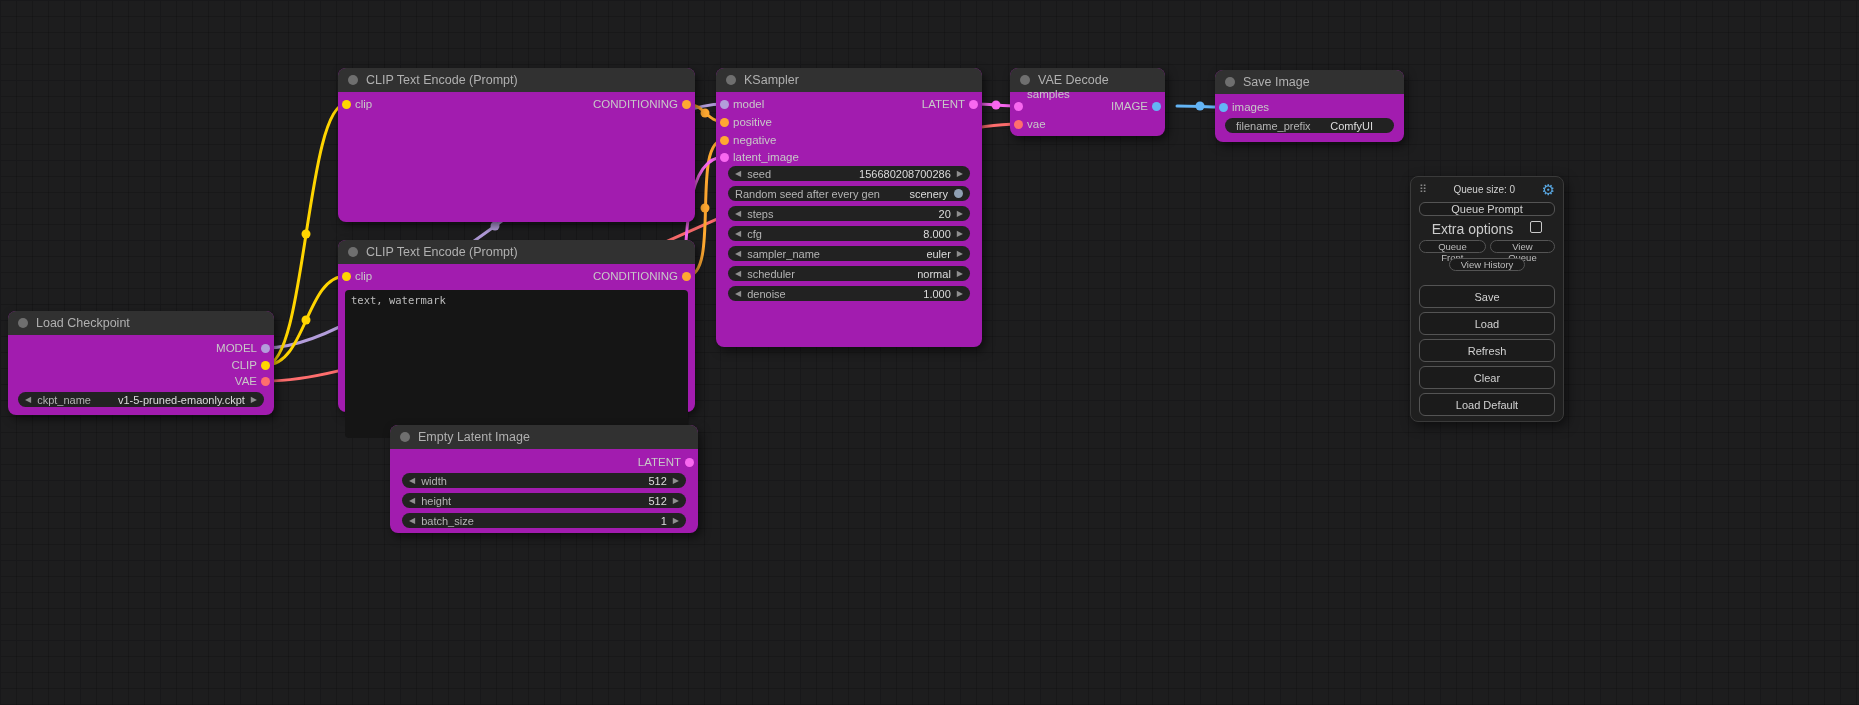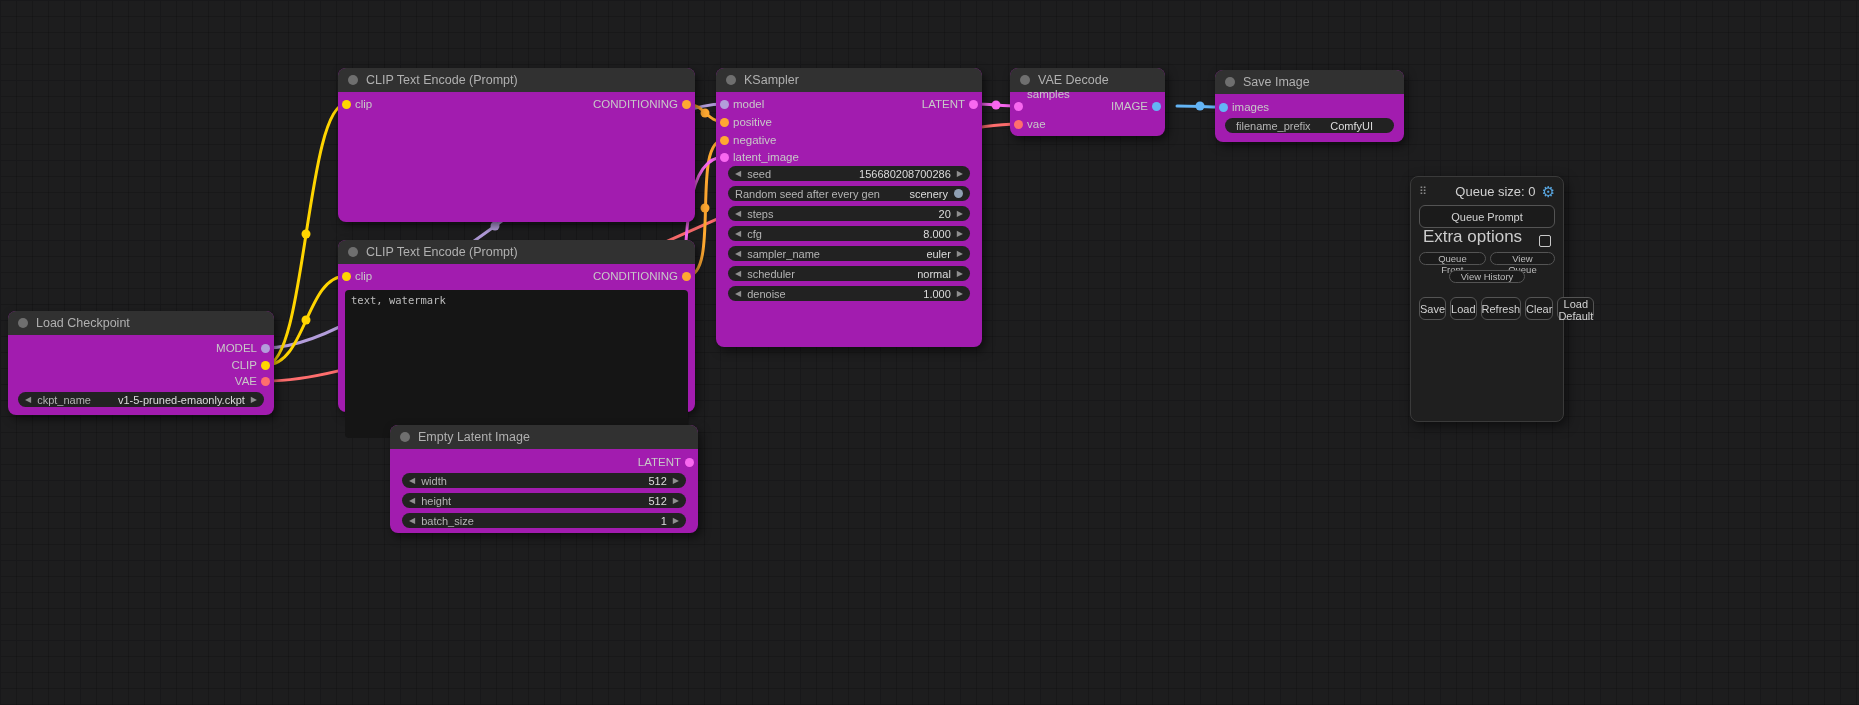--- a/index.html
+++ b/index.html
@@ -50,33 +50,33 @@
   }
 
   
   .queue-panel{
     position:absolute;z-index:4;background:#1f1f1f;border:1px solid #3a3a3a;border-radius:8px;
     box-shadow:3px 4px 12px rgba(0,0,0,.55);
     display:flex;flex-direction:column;gap:5px;padding:5px 8px 8px 8px;color:#cccccc;
   }
   .qp-header{display:flex;align-items:center;gap:6px;height:18px}
   .drag-handle{color:#8a8a8a;font-size:11px;cursor:grab}
-  .qp-size{flex:1;text-align:right;font-size:13px;color:#d0d0d0}
+  .qp-size{flex:1;text-align:center;font-size:10px;color:#d0d0d0}
   .gear{color:#58a6e0;font-size:15px;line-height:15px;cursor:pointer}
   .btn{
     background:#1b1b1b;border:1px solid #545454;border-radius:6px;color:#d2d2d2;
     font-family:"Liberation Sans",sans-serif;cursor:pointer;
   }
   .btn.big{height:23px;font-size:11px}
   .btn.small{height:13px;font-size:9.5px;border-radius:8px;padding:0 7px;color:#bdbdbd;line-height:11px}
-  .extra-row{display:flex;align-items:flex-end;justify-content:center;gap:17px;font-size:17px;height:14px}
+  .extra-row{display:flex;align-items:flex-start;justify-content:center;gap:17px;font-size:14px;height:14px}
   .checkbox{width:12px;height:12px;border:1px solid #c9c9c9;background:#1d1d1d;border-radius:2px;display:inline-block}
   .small-row{display:flex;justify-content:space-between;gap:4px}
   .small-row.center{justify-content:center}
-  .save-group{display:flex;flex-direction:row;gap:4px;margin-top:9px}
+  .save-group{display:flex;flex-direction:column;gap:4px;margin-top:9px}
 </style>
 </head>
 <body>
 
 <div id="canvas">
 
   <svg id="wires" width="1859" height="705">
     <g fill="none" stroke-width="3" stroke-linecap="round">
       <path d="M266,348 C386,348 604,104 724,104" stroke="#B39DDB"></path>
       <path d="M266,365 C306,365 306,104 346,104" stroke="#FFD500"></path>

